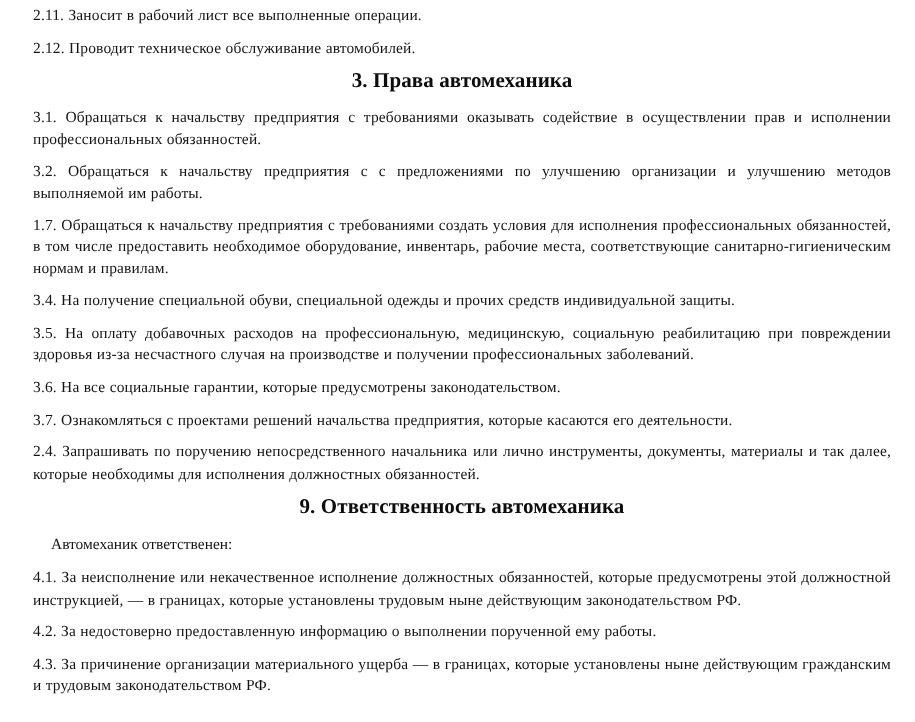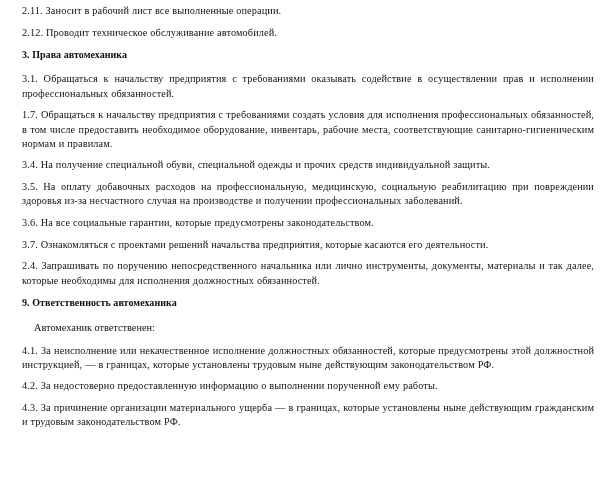--- a/index.html
+++ b/index.html
@@ -36,24 +36,24 @@
   }
   .lead {
     font-size: 10.3px;
     line-height: 14.2px;
     margin: 0 0 8px 0;
     padding-left: 12px;
     color: #141414;
     text-align: left;
   }
   .heading {
-    font-size: 10px;
+    font-size: 14px;
     line-height: 16px;
     font-weight: bold;
-    text-align: left;
+    text-align: center;
     margin: 3px 0 9px 0;
     color: #0d0d0d;
     letter-spacing: 0.005em;
   }
   .heading.second {
     margin-top: 4px;
     margin-bottom: 10px;
   }
 </style>
 </head>
@@ -63,20 +63,21 @@
 
   <p class="para">2.11. Заносит в рабочий лист все выполненные операции.</p>
 
   <p class="para">2.12. Проводит техническое обслуживание автомобилей.</p>
 
   <h2 class="heading">3. Права автомеханика</h2>
 
 
   <p class="para">3.1. Обращаться к начальству предприятия с требованиями оказывать содействие в осуществлении прав и исполнении профессиональных обязанностей.</p>
 
+  <p class="para">3.2. Обращаться к начальству предприятия с с предложениями по улучшению организации и улучшению методов выполняемой им работы.</p>
 
   <p class="para">1.7. Обращаться к начальству предприятия с требованиями создать условия для исполнения профессиональных обязанностей, в том числе предоставить необходимое оборудование, инвентарь, рабочие места, соответствующие санитарно-гигиеническим нормам и правилам.</p>
 
   <p class="para">3.4. На получение специальной обуви, специальной одежды и прочих средств индивидуальной защиты.</p>
 
   <p class="para">3.5. На оплату добавочных расходов на профессиональную, медицинскую, социальную реабилитацию при  повреждении здоровья из-за несчастного случая на производстве и получении профессиональных заболеваний.</p>
 
   <p class="para">3.6. На все социальные гарантии, которые предусмотрены законодательством.</p>
 
   <p class="para">3.7. Ознакомляться с проектами решений начальства предприятия, которые касаются его деятельности.</p>

